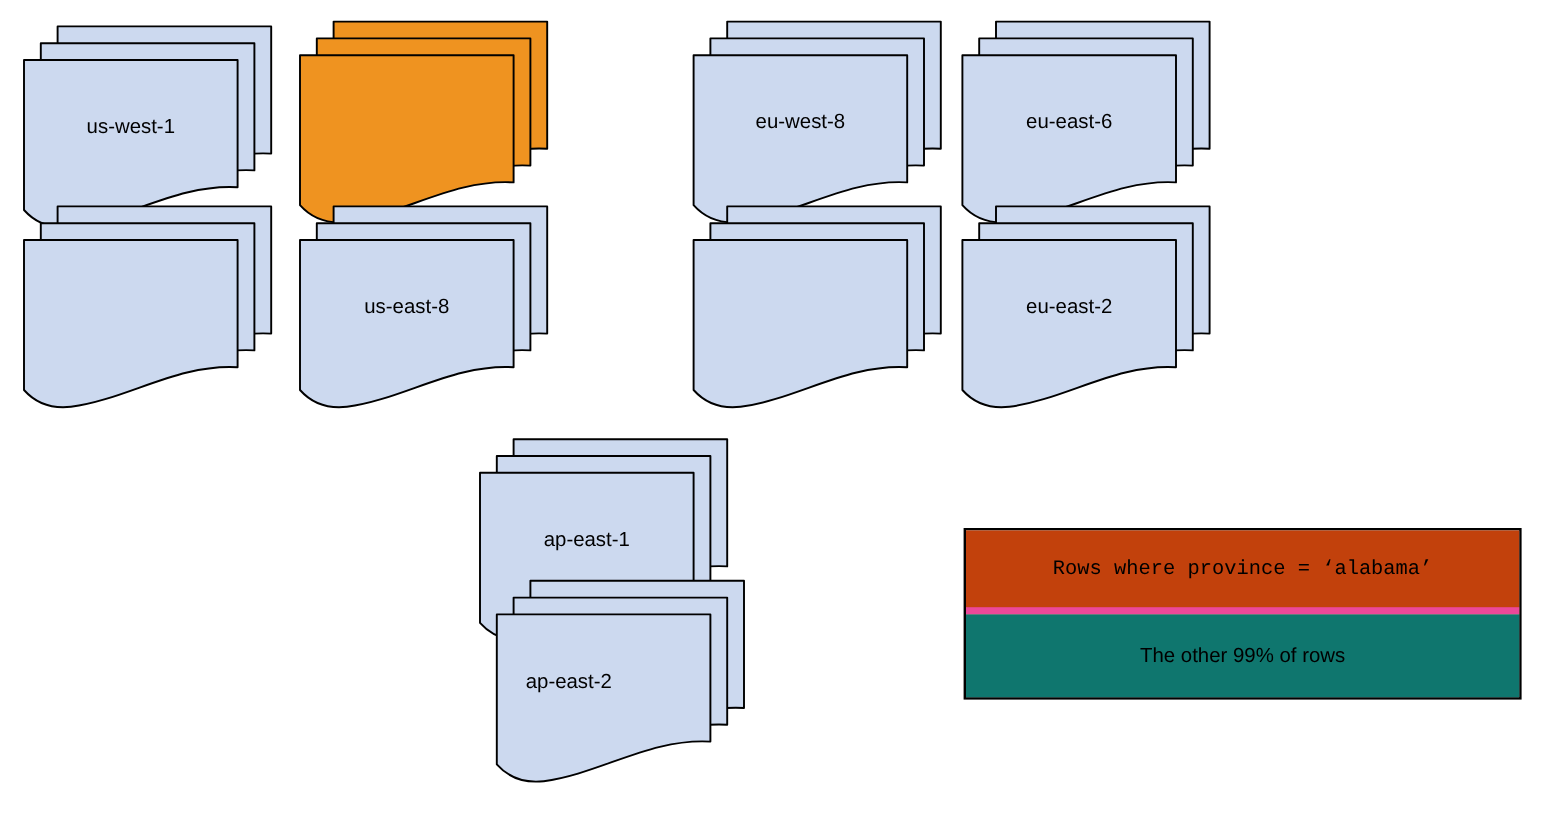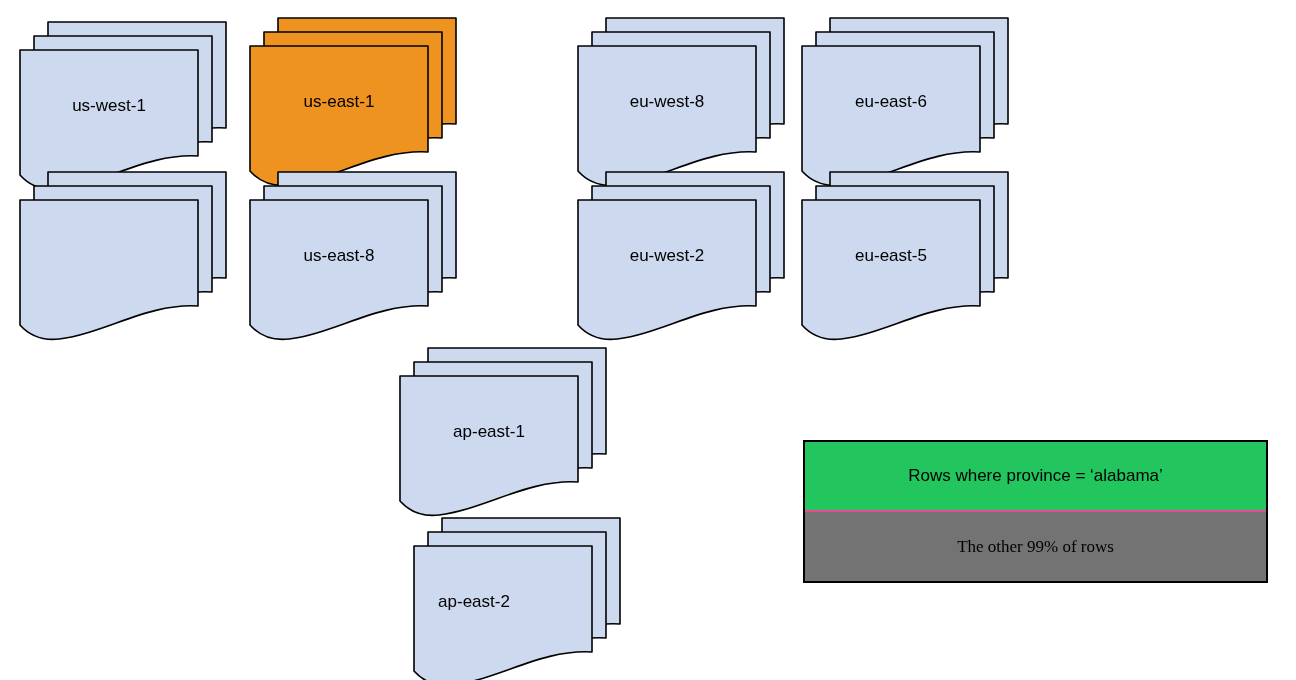--- a/index.html
+++ b/index.html
@@ -56,27 +56,27 @@
   .legend-row {
     height: 70px;
     display: flex;
     align-items: center;
     justify-content: center;
     font-size: 17px;
     color: #000000;
     box-sizing: border-box;
   }
   .legend-row.blue {
-    background: #22c55e;
-    border-bottom: 2px solid #ec4899;
+    background: #c2410c;
+    border-bottom: 6px solid #ec4899;
+    font-family: Liberation Mono, monospace;
   }
   .legend-row.orange {
-    background: #737373;
+    background: #0f766e;
     height: 69px;
-    font-family: Liberation Serif, serif;
   }
 </style>
 </head>
 <body>
 
 <div id="canvas">
 
   <div id="stacks-layer">
       <div class="stack" style="left: 20px; top: 22px;">
         <svg viewBox="0 0 212 152">
@@ -97,21 +97,20 @@
           <g transform="translate(28,0)">
             <path class="doc-path" d="M 0 0 L 178 0 L 178 106 C 128.16 103 85.44 133 39.160000000000004 139 C 21.36 141 8.9 135 0 125 Z" fill="#ef9320"></path>
           </g>
           <g transform="translate(14,14)">
             <path class="doc-path" d="M 0 0 L 178 0 L 178 106 C 128.16 103 85.44 133 39.160000000000004 139 C 21.36 141 8.9 135 0 125 Z" fill="#ef9320"></path>
           </g>
           <g transform="translate(0,28)">
             <path class="doc-path" d="M 0 0 L 178 0 L 178 106 C 128.16 103 85.44 133 39.160000000000004 139 C 21.36 141 8.9 135 0 125 Z" fill="#ef9320"></path>
           </g>
         </svg>
-        <div class="stack-label" style="top: 74px;">us-east-1</div>
       </div>
       <div class="stack" style="left: 578px; top: 18px;">
         <svg viewBox="0 0 212 152">
           <g transform="translate(28,0)">
             <path class="doc-path" d="M 0 0 L 178 0 L 178 106 C 128.16 103 85.44 133 39.160000000000004 139 C 21.36 141 8.9 135 0 125 Z" fill="#ccd9ef"></path>
           </g>
           <g transform="translate(14,14)">
             <path class="doc-path" d="M 0 0 L 178 0 L 178 106 C 128.16 103 85.44 133 39.160000000000004 139 C 21.36 141 8.9 135 0 125 Z" fill="#ccd9ef"></path>
           </g>
           <g transform="translate(0,28)">
@@ -166,51 +165,50 @@
           <g transform="translate(28,0)">
             <path class="doc-path" d="M 0 0 L 178 0 L 178 106 C 128.16 103 85.44 133 39.160000000000004 139 C 21.36 141 8.9 135 0 125 Z" fill="#ccd9ef"></path>
           </g>
           <g transform="translate(14,14)">
             <path class="doc-path" d="M 0 0 L 178 0 L 178 106 C 128.16 103 85.44 133 39.160000000000004 139 C 21.36 141 8.9 135 0 125 Z" fill="#ccd9ef"></path>
           </g>
           <g transform="translate(0,28)">
             <path class="doc-path" d="M 0 0 L 178 0 L 178 106 C 128.16 103 85.44 133 39.160000000000004 139 C 21.36 141 8.9 135 0 125 Z" fill="#ccd9ef"></path>
           </g>
         </svg>
-        <div class="stack-label" style="top: 74px;">eu-west-2</div>
       </div>
       <div class="stack" style="left: 802px; top: 172px;">
         <svg viewBox="0 0 212 152">
           <g transform="translate(28,0)">
             <path class="doc-path" d="M 0 0 L 178 0 L 178 106 C 128.16 103 85.44 133 39.160000000000004 139 C 21.36 141 8.9 135 0 125 Z" fill="#ccd9ef"></path>
           </g>
           <g transform="translate(14,14)">
             <path class="doc-path" d="M 0 0 L 178 0 L 178 106 C 128.16 103 85.44 133 39.160000000000004 139 C 21.36 141 8.9 135 0 125 Z" fill="#ccd9ef"></path>
           </g>
           <g transform="translate(0,28)">
             <path class="doc-path" d="M 0 0 L 178 0 L 178 106 C 128.16 103 85.44 133 39.160000000000004 139 C 21.36 141 8.9 135 0 125 Z" fill="#ccd9ef"></path>
           </g>
         </svg>
-        <div class="stack-label" style="top: 74px;">eu-east-5</div>
-      </div>
-      <div class="stack" style="left: 400px; top: 348px;">
+        <div class="stack-label" style="top: 74px;">eu-east-2</div>
+      </div>
+      <div class="stack" style="left: 400px; top: 366px;">
         <svg viewBox="0 0 212 152">
           <g transform="translate(28,0)">
             <path class="doc-path" d="M 0 0 L 178 0 L 178 106 C 128.16 103 85.44 133 39.160000000000004 139 C 21.36 141 8.9 135 0 125 Z" fill="#ccd9ef"></path>
           </g>
           <g transform="translate(14,14)">
             <path class="doc-path" d="M 0 0 L 178 0 L 178 106 C 128.16 103 85.44 133 39.160000000000004 139 C 21.36 141 8.9 135 0 125 Z" fill="#ccd9ef"></path>
           </g>
           <g transform="translate(0,28)">
             <path class="doc-path" d="M 0 0 L 178 0 L 178 106 C 128.16 103 85.44 133 39.160000000000004 139 C 21.36 141 8.9 135 0 125 Z" fill="#ccd9ef"></path>
           </g>
         </svg>
         <div class="stack-label" style="top: 74px;">ap-east-1</div>
       </div>
-      <div class="stack" style="left: 385px; top: 518px; padding-left: 29px;">
+      <div class="stack" style="left: 385px; top: 484px; padding-left: 29px;">
         <svg viewBox="0 0 212 152">
           <g transform="translate(28,0)">
             <path class="doc-path" d="M 0 0 L 178 0 L 178 106 C 128.16 103 85.44 133 39.160000000000004 139 C 21.36 141 8.9 135 0 125 Z" fill="#ccd9ef"></path>
           </g>
           <g transform="translate(14,14)">
             <path class="doc-path" d="M 0 0 L 178 0 L 178 106 C 128.16 103 85.44 133 39.160000000000004 139 C 21.36 141 8.9 135 0 125 Z" fill="#ccd9ef"></path>
           </g>
           <g transform="translate(0,28)">
             <path class="doc-path" d="M 0 0 L 178 0 L 178 106 C 128.16 103 85.44 133 39.160000000000004 139 C 21.36 141 8.9 135 0 125 Z" fill="#ccd9ef"></path>
           </g>

